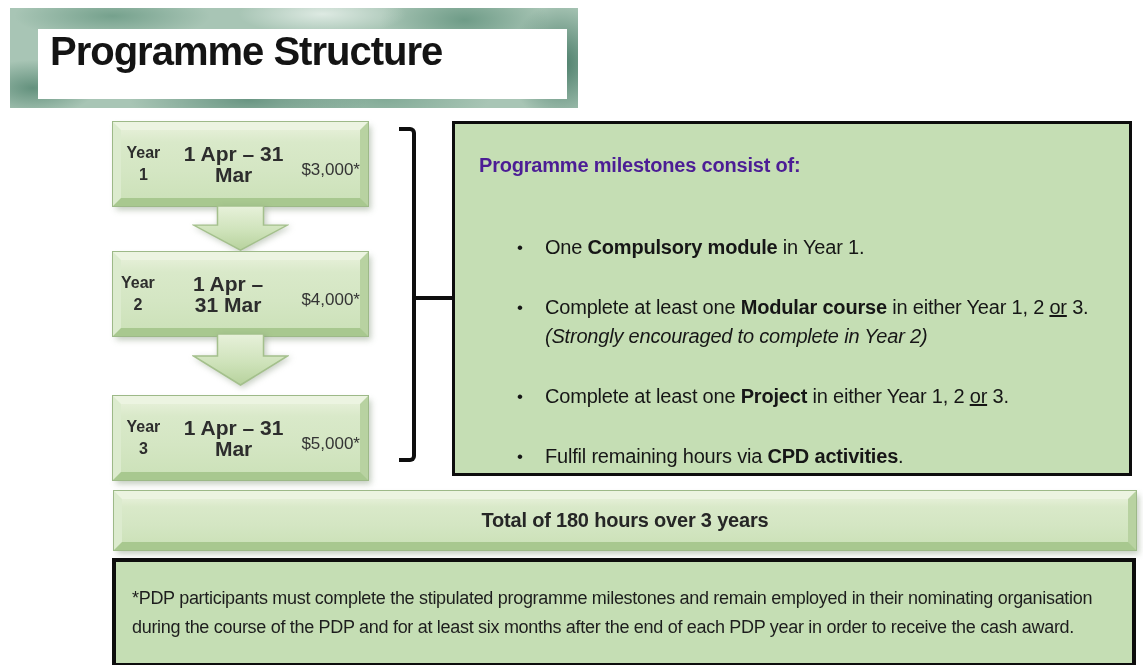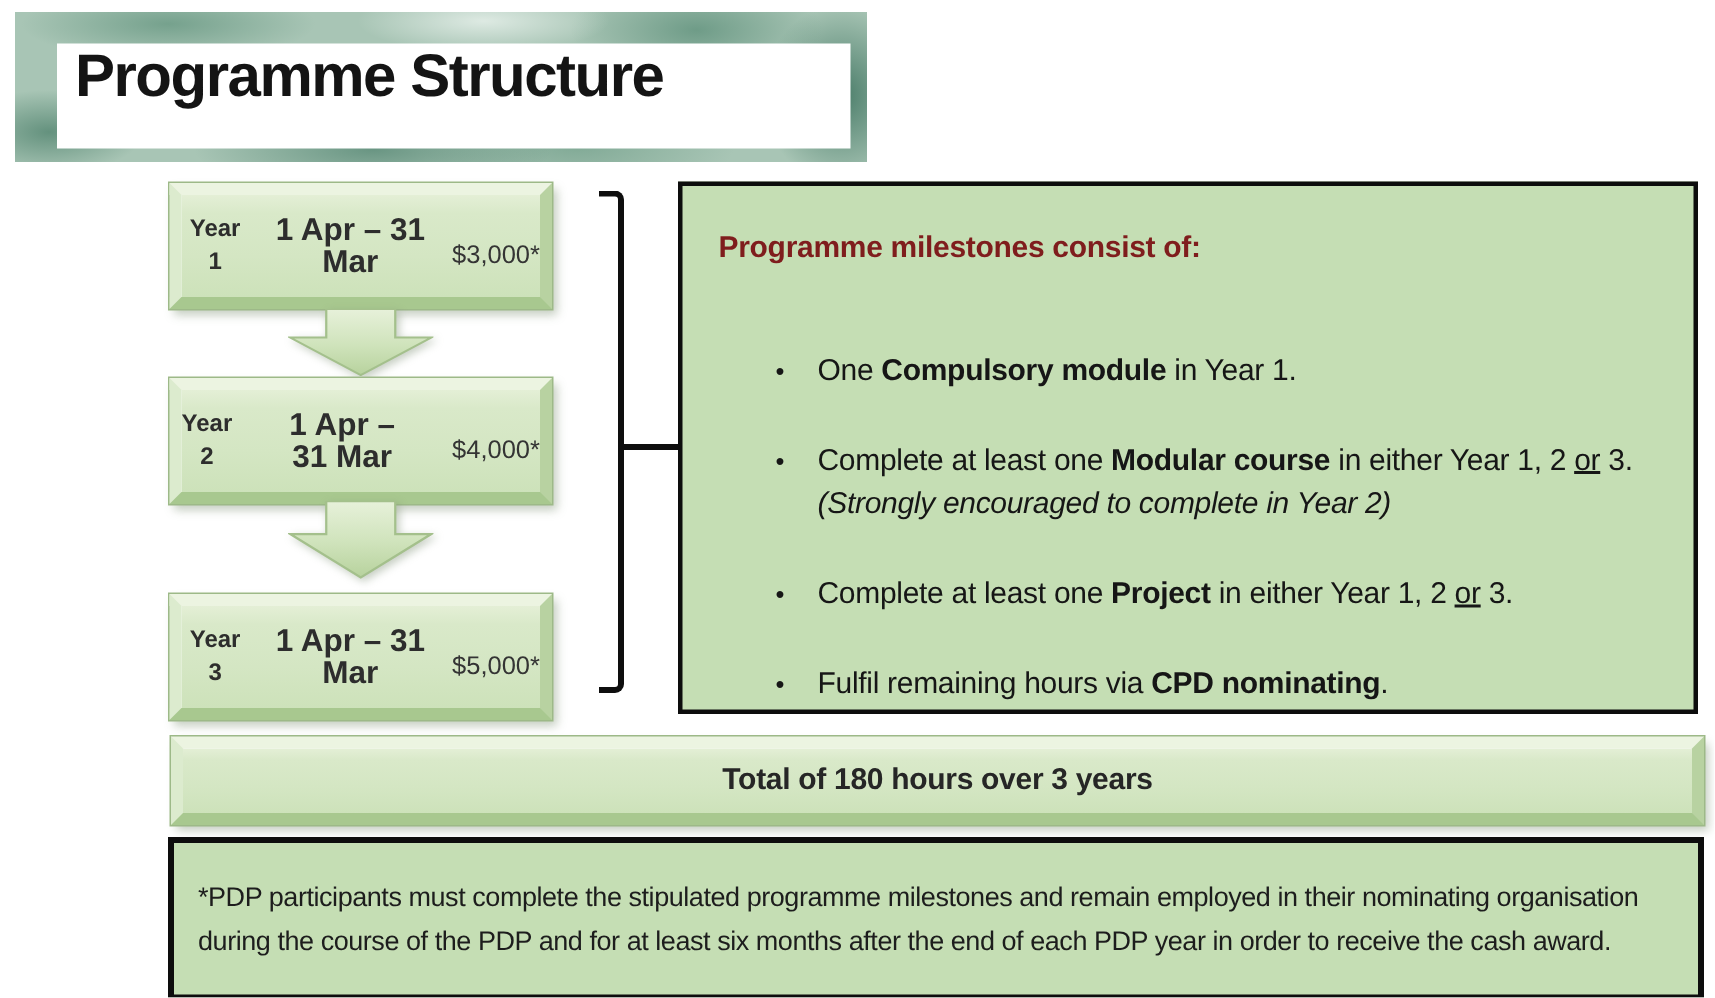--- a/index.html
+++ b/index.html
@@ -48,21 +48,21 @@
     position:absolute;left:399px;top:127px;width:17px;height:335px;box-sizing:border-box;
     border-top:4px solid #0e0e0e;border-right:4px solid #0e0e0e;border-bottom:4px solid #0e0e0e;
     border-radius:0 6px 6px 0;
   }
   .bracket-connector{position:absolute;left:416px;top:296px;width:36px;height:4px;background:#0e0e0e;}
   
   .panel{
     position:absolute;left:452px;top:121px;width:680px;height:355px;box-sizing:border-box;
     background:#c5deb4;border:3px solid #0d0d0d;padding:30px 26px 0 24px;
   }
-  .panel h2{margin:0;font-size:20px;font-weight:bold;color:#7f1d1d;letter-spacing:-0.2px;}
+  .panel h2{margin:0;font-size:20px;font-weight:bold;color:#4c1d95;letter-spacing:-0.2px;}
   .panel ul{list-style:none;margin:56px 0 0 38px;padding:0;width:592px;}
   .panel li{
     position:relative;padding-left:28px;margin-bottom:31px;
     font-size:20px;line-height:29px;color:#161616;letter-spacing:-0.2px;
   }
   .panel li::before{content:"\2022";position:absolute;left:0;top:0;font-size:17px;color:#161616;}
   .bold{font-weight:bold;}
   .und{text-decoration:underline;}
   .ital{font-style:italic;}
   
@@ -127,21 +127,21 @@
 
   <div class="bracket"></div>
   <div class="bracket-connector"></div>
 
   <div class="panel">
     <h2>Programme milestones consist of:</h2>
     <ul>
       <li><span>One </span><span class="bold">Compulsory module</span><span> in Year 1.</span></li>
       <li><span>Complete at least one </span><span class="bold">Modular course</span><span> in either Year 1, 2 </span><span class="und">or</span><span> 3. </span><span class="ital">(Strongly encouraged to complete in Year 2)</span></li>
       <li><span>Complete at least one </span><span class="bold">Project</span><span> in either Year 1, 2 </span><span class="und">or</span><span> 3.</span></li>
-      <li><span>Fulfil remaining hours via </span><span class="bold">CPD nominating</span><span>.</span></li>
+      <li><span>Fulfil remaining hours via </span><span class="bold">CPD activities</span><span>.</span></li>
     </ul>
   </div>
 
   <div class="bevel totalbar">
     <div class="t">Total of 180 hours over 3 years</div>
   </div>
 
   <div class="footnote">
     <div class="t">*PDP participants must complete the stipulated programme milestones and remain employed in their nominating organisation during the course of the PDP and for at least six months after the end of each PDP year in order to receive the cash award.</div>
   </div>

